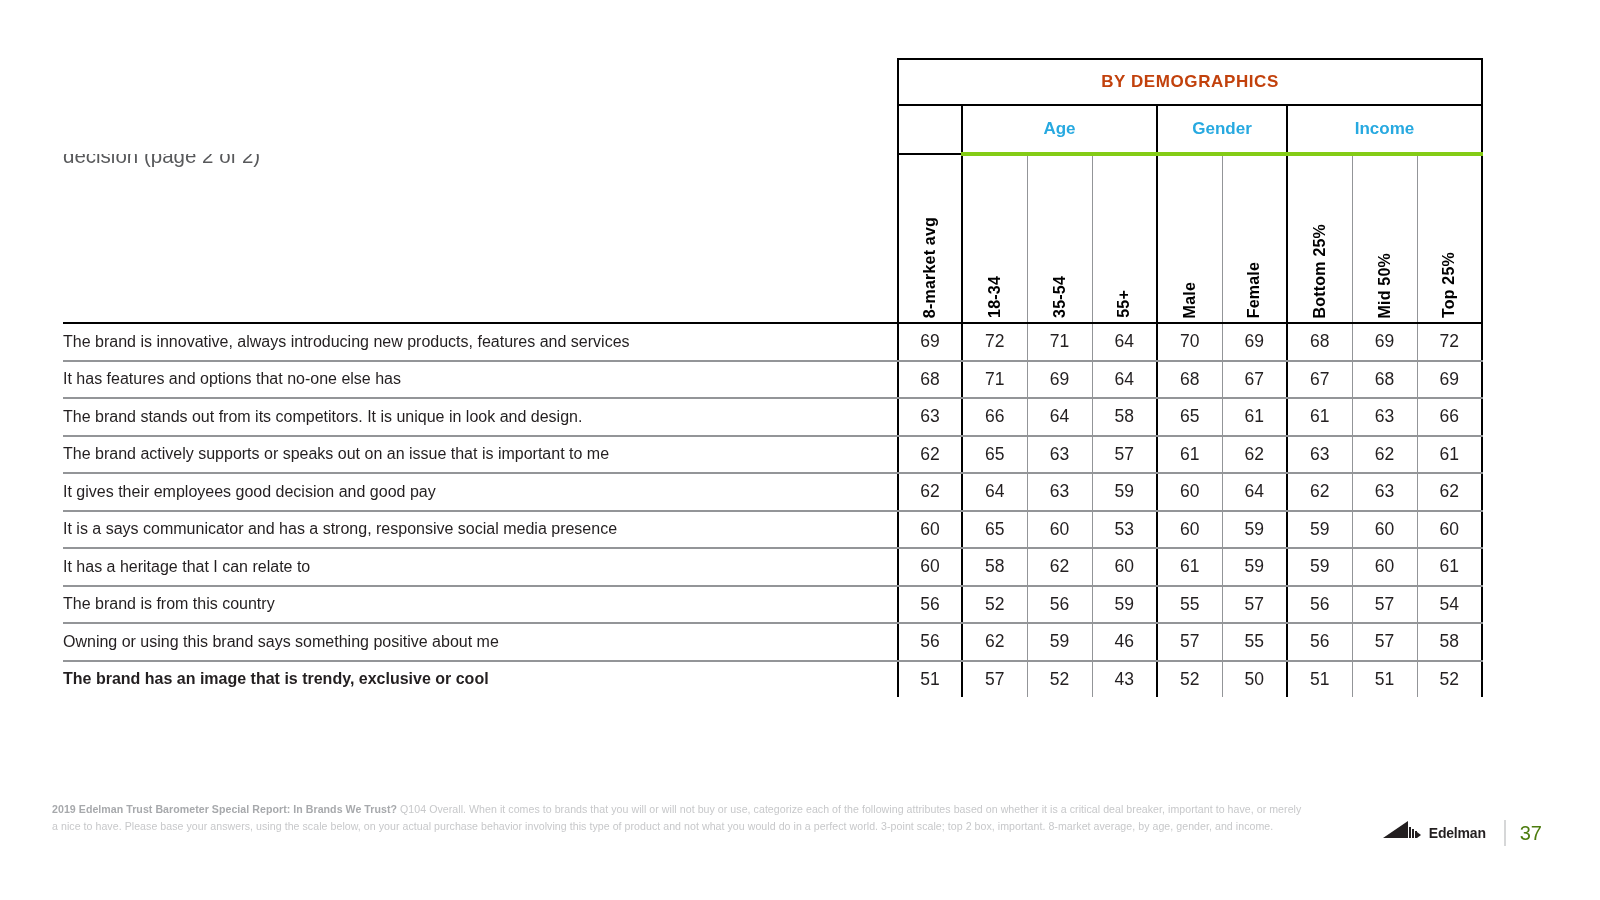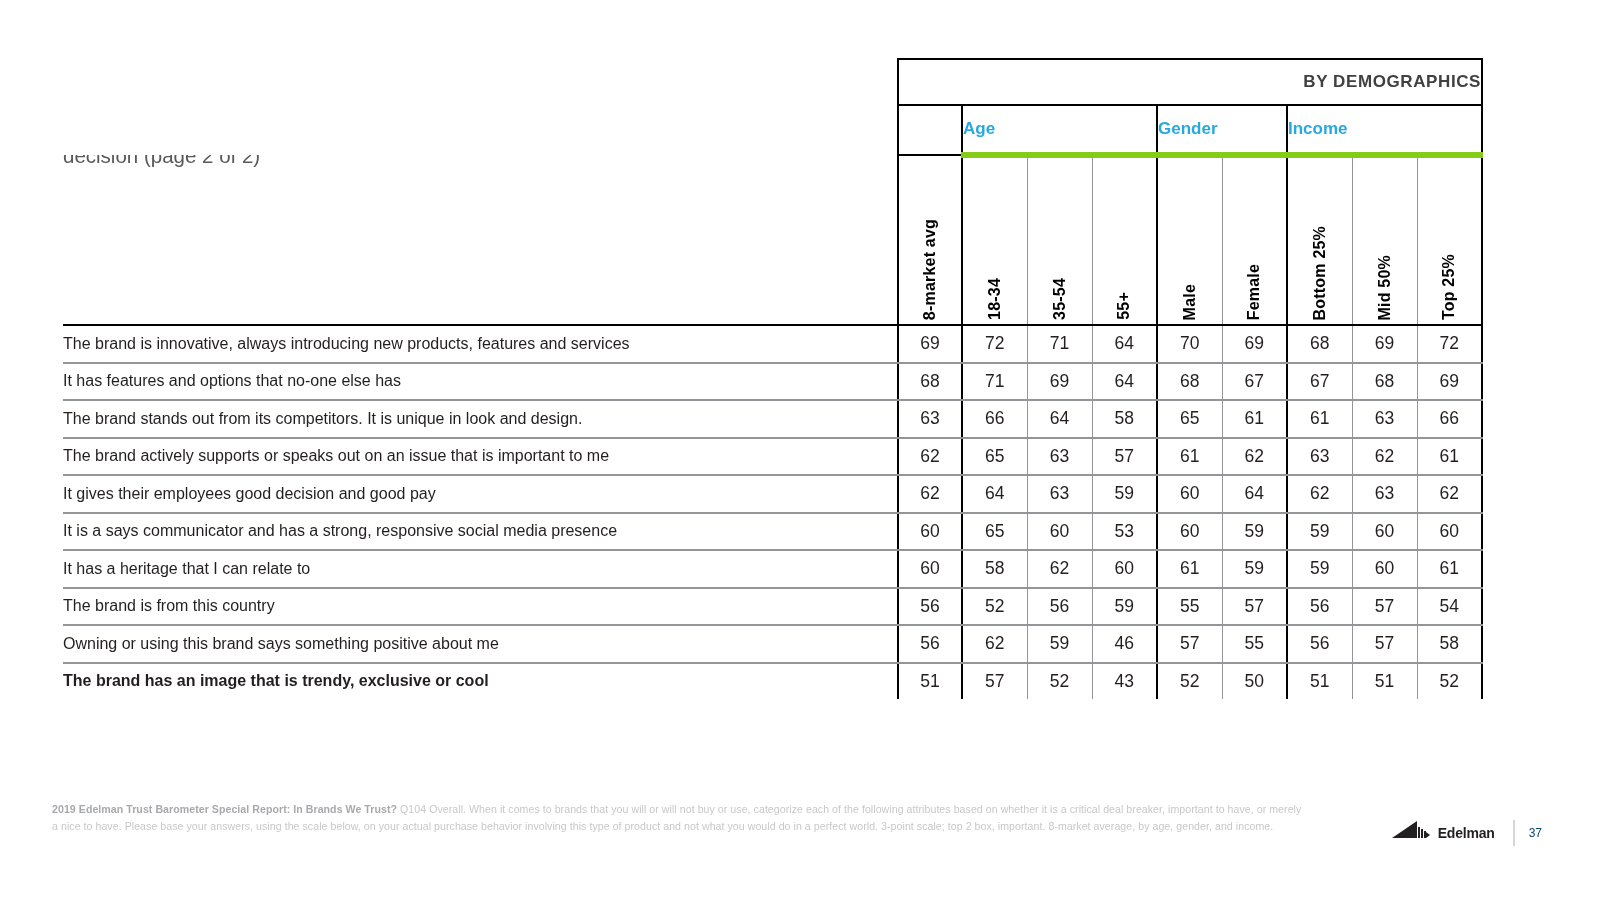--- a/index.html
+++ b/index.html
@@ -31,35 +31,35 @@
 
   
   col.c-label{width:835px;}
   col.c-avg{width:64px;}
   col.c-num{width:65px;}
 
   
   .hdr-cell{
     border:2px solid #000;
     border-bottom-width:2px;
-    text-align:right;
-    color:#404040;
+    text-align:center;
+    color:#c2410c;
     font-weight:bold;
     font-size:16.5px;
     letter-spacing:.3px;
     height:44px;
     vertical-align:middle;
   }
   .hdr-cell.demo{font-size:17px;letter-spacing:.6px;}
   .blank-cell{border:none;background:#fff;}
 
   .grp-cell{
     border-left:2px solid #000;border-right:2px solid #000;
-    border-bottom:6px solid #84cc16;border-top:none;
-    text-align:left;color:#27a9e0;font-weight:bold;font-size:17px;
+    border-bottom:4px solid #84cc16;border-top:none;
+    text-align:center;color:#27a9e0;font-weight:bold;font-size:17px;
     height:46px;vertical-align:middle;
   }
   .grp-empty{
     border-left:2px solid #000;border-right:none;border-bottom:2px solid #000;
   }
 
   
   .vhead{
     height:166px;vertical-align:bottom;text-align:center;
     border-bottom:2px solid #000;
@@ -115,21 +115,21 @@
     display:flex;align-items:center;gap:10px;text-align:right;
   }
   .logo-mark{display:block;}
   .logo-word{
     font-size:14px;font-weight:bold;color:#231f20;letter-spacing:-.2px;
     margin-left:-2px;
   }
   .divider{
     width:2px;height:26px;background:#d6d7d8;margin:0 4px 0 8px;
   }
-  .pageno{font-size:12px;color:#0c4a6e;}
+  .pageno{font-size:20px;color:#4d7c0f;}
 </style>
 </head>
 <body>
 
 <div class="title-block">
   <h1 class="slide-title">BUYING CONSIDERATIONS</h1>
   <p class="subtitle"><span>Percent who say each attribute is a </span><b>deal breaker</b><span> or </span><b>deciding factor</b><span> in their buying decision (page 2 of 2)</span></p>
 </div>
 
 <div class="tablewrap">

